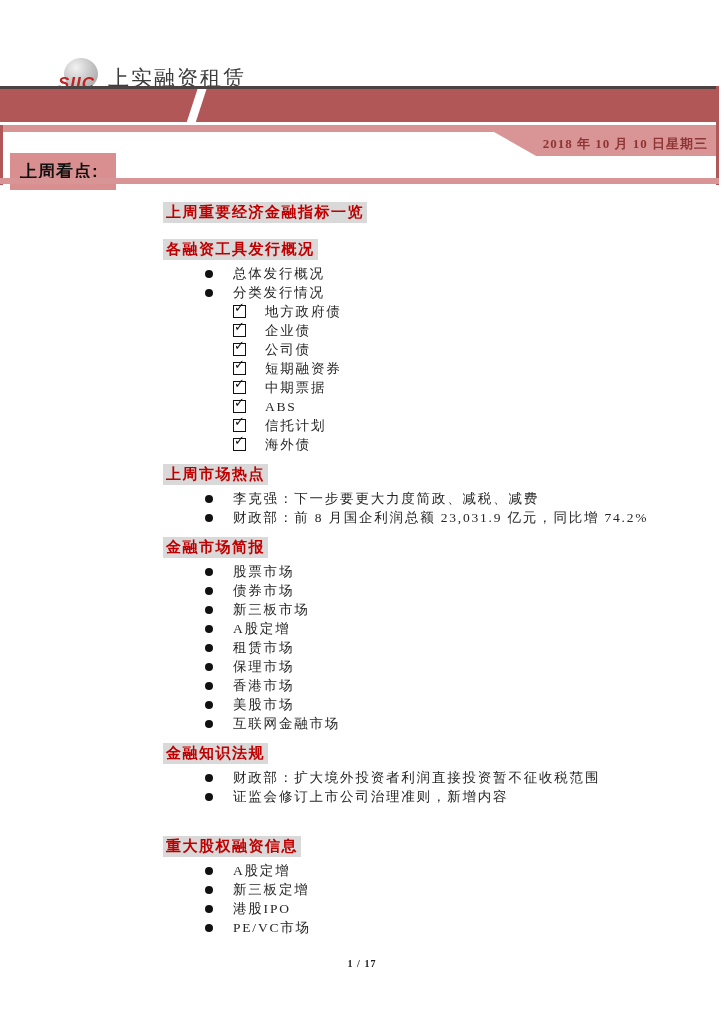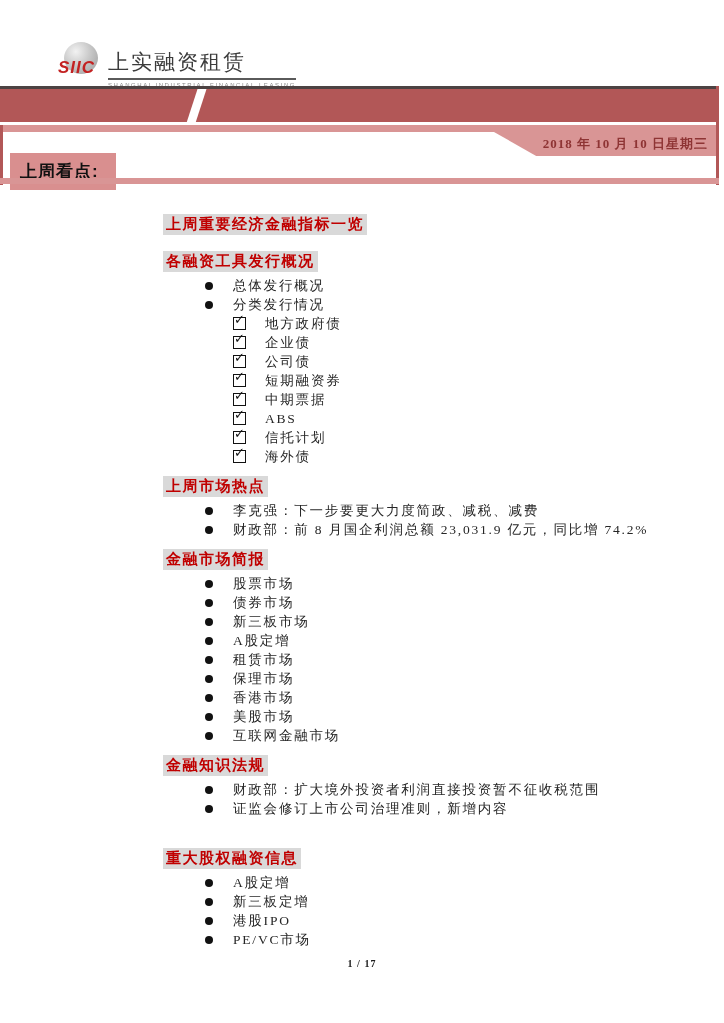--- a/index.html
+++ b/index.html
@@ -1,21 +1,21 @@
 <!DOCTYPE html>
 <html><head>
 <meta charset="utf-8">
 <style>
   html,body{margin:0;padding:0;}
   body{width:724px;height:1023px;background:#ffffff;position:relative;overflow:hidden;
        font-family:"Liberation Serif","DejaVu Serif",serif;color:#222;}
   .page{position:absolute;inset:0;}
 
   
-  .logo{position:absolute;left:58px;top:42px;display:flex;align-items:flex-start;}
+  .logo{position:absolute;left:58px;top:58px;display:flex;align-items:flex-start;}
   .logo-mark{position:relative;width:44px;height:40px;}
   .sphere{position:absolute;left:6px;top:0;width:34px;height:32px;border-radius:50%;
           background:radial-gradient(circle at 35% 30%, #f2f2f2 0%, #c9c9c9 45%, #9a9a9a 100%);}
   .siic{position:absolute;left:0;top:16px;font-family:"Liberation Sans",sans-serif;
         font-weight:bold;font-style:italic;font-size:17px;color:#c32222;letter-spacing:1px;}
   .logo-text{margin-left:6px;padding-top:6px;}
   .logo-name{font-family:Liberation Mono, monospace;font-size:21px;color:#3c3c3c;
              letter-spacing:2px;border-bottom:2px solid #5a5a5a;padding-bottom:2px;}
   .logo-sub{font-family:"Liberation Sans",sans-serif;font-size:6px;color:#8a8a8a;
             letter-spacing:1.6px;margin-top:2px;white-space:nowrap;}
@@ -35,21 +35,21 @@
   .left-line{position:absolute;left:0;top:125px;width:3px;height:60px;background:#b25757;}
   .right-line{position:absolute;left:716px;top:86px;width:3px;height:99px;background:#b25757;}
 
   
   .lookpoints{position:absolute;left:10px;top:137px;background:#d98f8f;color:#111;
               font-family:"Liberation Sans",sans-serif;font-weight:bold;font-size:17px;
               letter-spacing:1px;padding:7px 17px 7px 10px;margin-top:16px;}
   .stripe2{position:absolute;left:0;top:178px;width:719px;height:6px;background:#d99595;}
 
   
-  .content{position:absolute;left:0;top:196px;width:724px;}
+  .content{position:absolute;left:0;top:184px;width:724px;}
   .section{margin-top:10px;}
   .section:nth-child(1){margin-top:18px;}
   .section:nth-child(2){margin-top:16px;}
   .section:nth-child(6){margin-top:30px;}
   .section-title{display:inline-block;margin-left:163px;background:#d9d9d9;color:#c00000;
                  font-weight:bold;font-size:15px;letter-spacing:1.5px;padding:2px 3px;line-height:17px;}
   .items{margin-top:4px;}
   .item{display:flex;align-items:center;height:19px;font-size:13.5px;letter-spacing:1.8px;color:#262626;}
   .item-bullet{padding-left:205px;}
   .item-check{padding-left:233px;}

